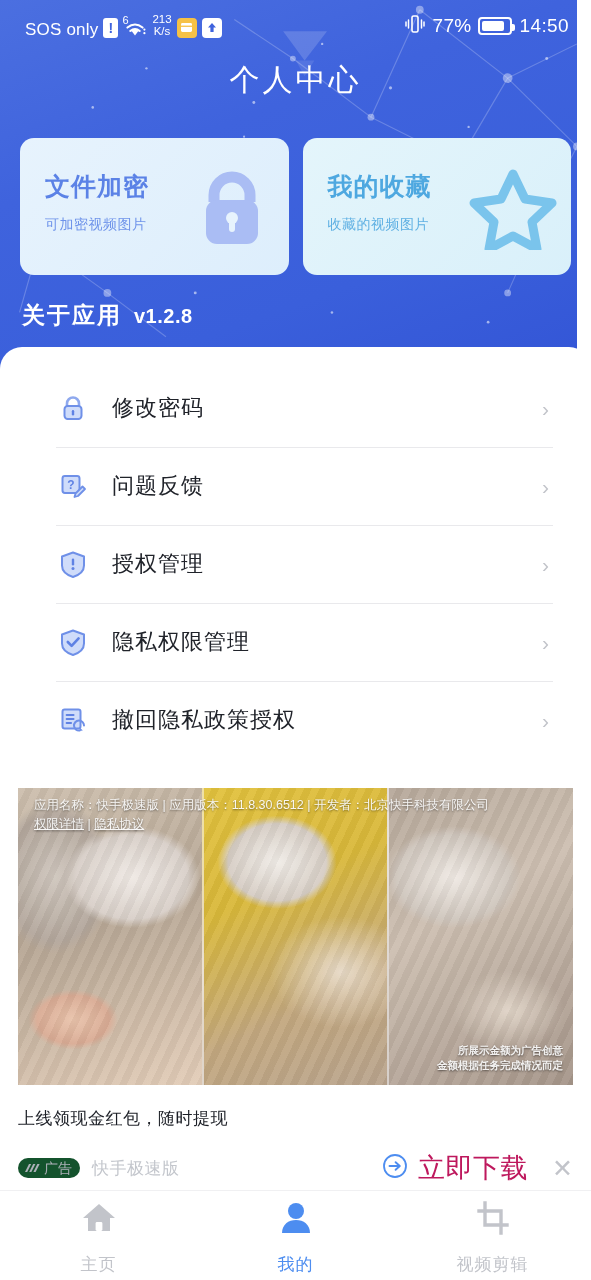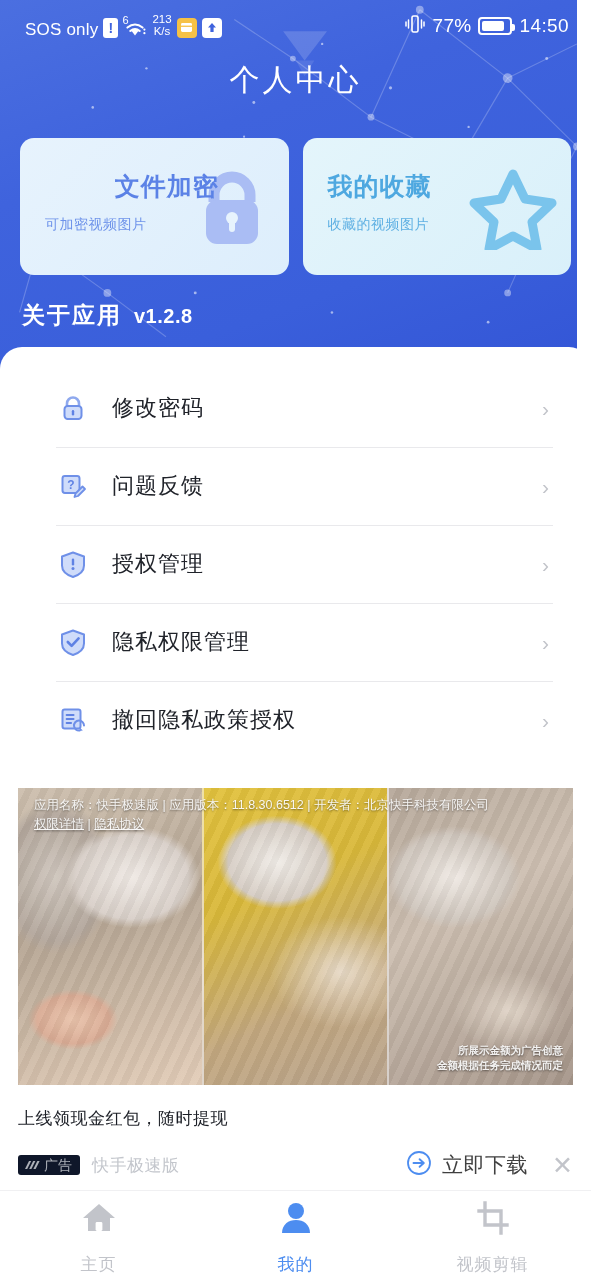--- a/index.html
+++ b/index.html
@@ -53,21 +53,21 @@
 
   
   .cards { position:absolute; top:138px; left:0; width:591px; display:flex; gap:14px; padding:0 20px; z-index:4; }
   .card {
     flex:1; height:137px; border-radius:14px; position:relative; overflow:hidden;
     padding:32px 0 0 25px;
   }
   .card-a { background:linear-gradient(135deg,#e7f3fd 0%,#ddeefc 100%); }
   .card-b { background:linear-gradient(135deg,#e4f5fb 0%,#d9f0fa 100%); }
   .card-title { font-size:25px; font-weight:bold; letter-spacing:1px; position:relative; z-index:2; }
-  .card-a .card-title { color:#5b82e6;text-align:center; }
+  .card-a .card-title { color:#5b82e6; }
   .card-b .card-title { color:#4ea8e0; }
   .card-sub { font-size:14px; margin-top:13px; letter-spacing:.5px; position:relative; z-index:2; }
   .card-a .card-sub { color:#6e93ea; }
   .card-b .card-sub { color:#5fb0e3; }
   .card-art { position:absolute; right:14px; top:26px; z-index:1; }
 
   
   .about { position:absolute; top:300px; left:22px; z-index:4; display:flex; align-items:baseline; gap:12px; }
   .about-label { color:#fff; font-size:23px; font-weight:bold; letter-spacing:2px; }
   .about-ver { color:#fff; font-size:20px; font-weight:bold; letter-spacing:.5px; }
@@ -125,26 +125,26 @@
   .ad-legal u { text-decoration:underline; }
   .ad-watermark {
     position:absolute; right:10px; bottom:12px; z-index:3; text-align:right;
     color:rgba(255,255,255,.9); font-size:10.5px; line-height:1.45; font-weight:bold;
     text-shadow:0 1px 2px rgba(0,0,0,.5);
   }
 
   .ad-title { margin:22px 18px 0 18px; font-size:17px; color:#1c1f26; letter-spacing:.5px; }
   .ad-meta { display:flex; align-items:center; margin:20px 18px 0 18px; }
   .ad-badge {
-    display:flex; align-items:center; gap:3px; background:#0f172a; color:#adb1b8;
-    border-radius:3px; padding:3px 8px 3px 6px; font-size:14px; line-height:1;
+    display:flex; align-items:center; gap:3px; background:#14532d; color:#adb1b8;
+    border-radius:10px; padding:3px 8px 3px 6px; font-size:14px; line-height:1;
   }
   .ad-brand { color:#c3c6cc; font-size:17px; margin-left:12px; letter-spacing:.5px; }
   .ad-dl { margin-left:auto; display:flex; align-items:center; gap:10px; }
-  .ad-dl-text { font-size:21px; color:#404040; letter-spacing:.5px; }
+  .ad-dl-text { font-size:27px; color:#be185d; letter-spacing:.5px; }
   .ad-close { margin-left:24px; color:#c2c4ca; font-size:25px; line-height:1; }
 
   
   .tabbar {
     position:absolute; left:0; bottom:0; width:591px; height:90px; background:#fff;
     border-top:1px solid #f0f0f2; display:flex; z-index:9;
   }
   .tab { flex:1; display:flex; flex-direction:column; align-items:center; justify-content:center; gap:13px; padding-top:4px; }
   .tab-label { font-size:17px; letter-spacing:1px; }
   .tab-in .tab-label { color:#c2c4ca; }

